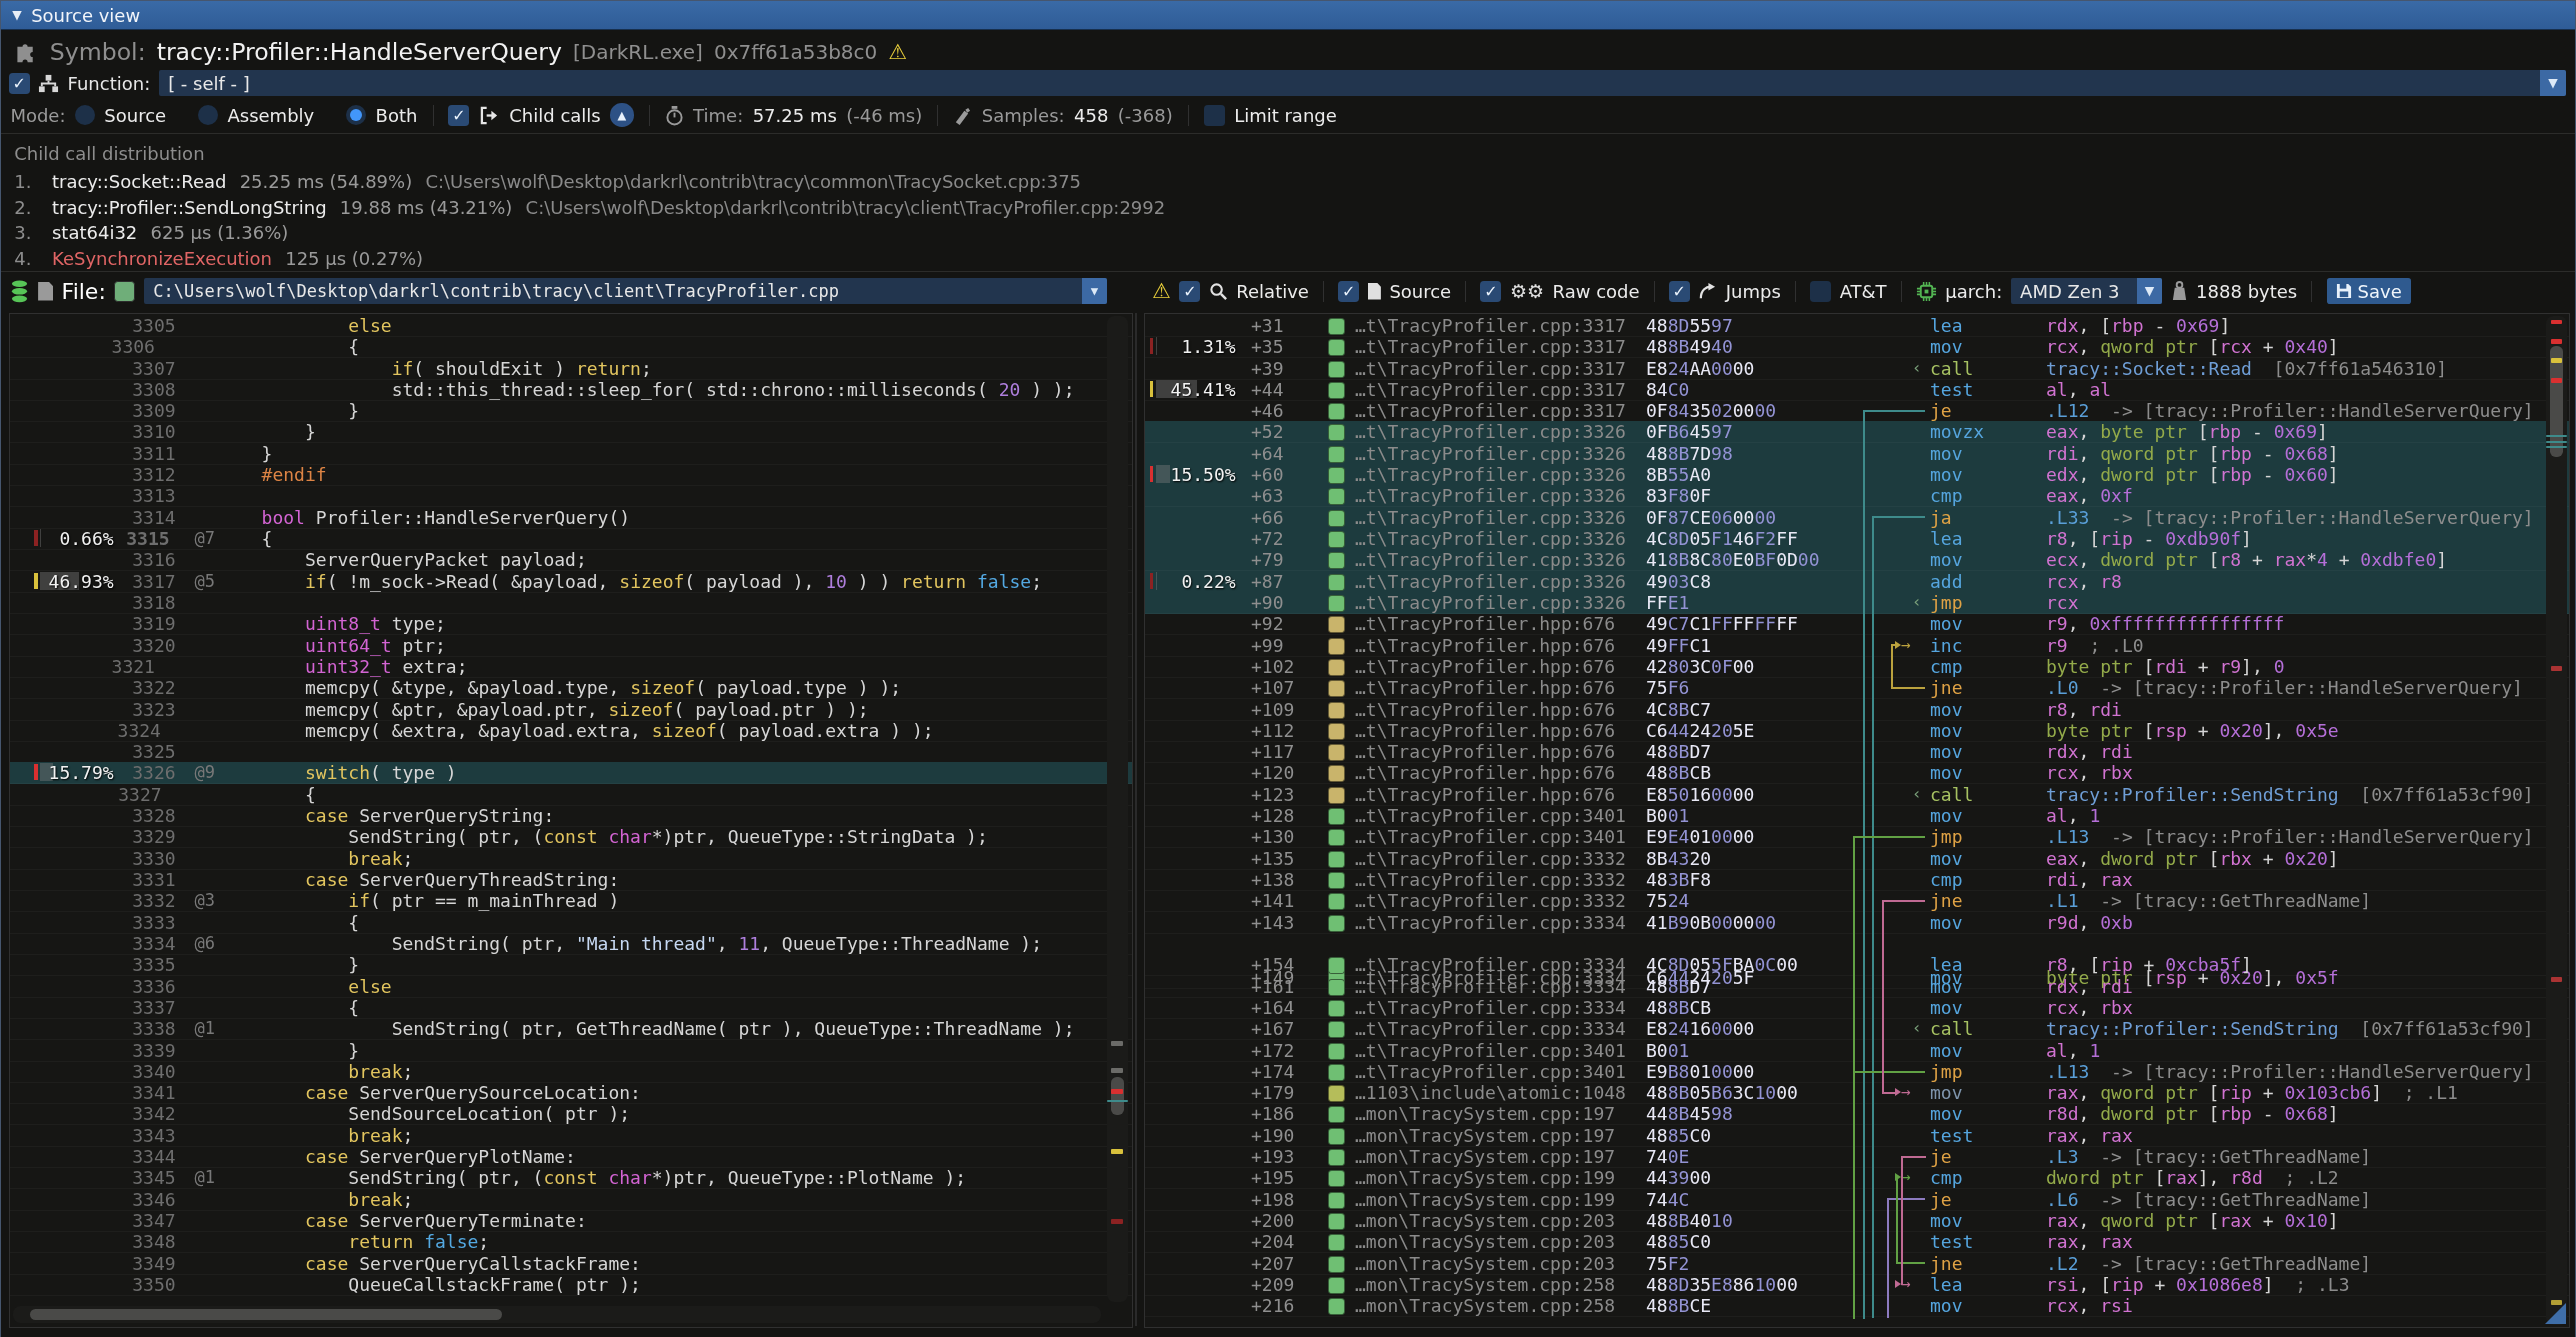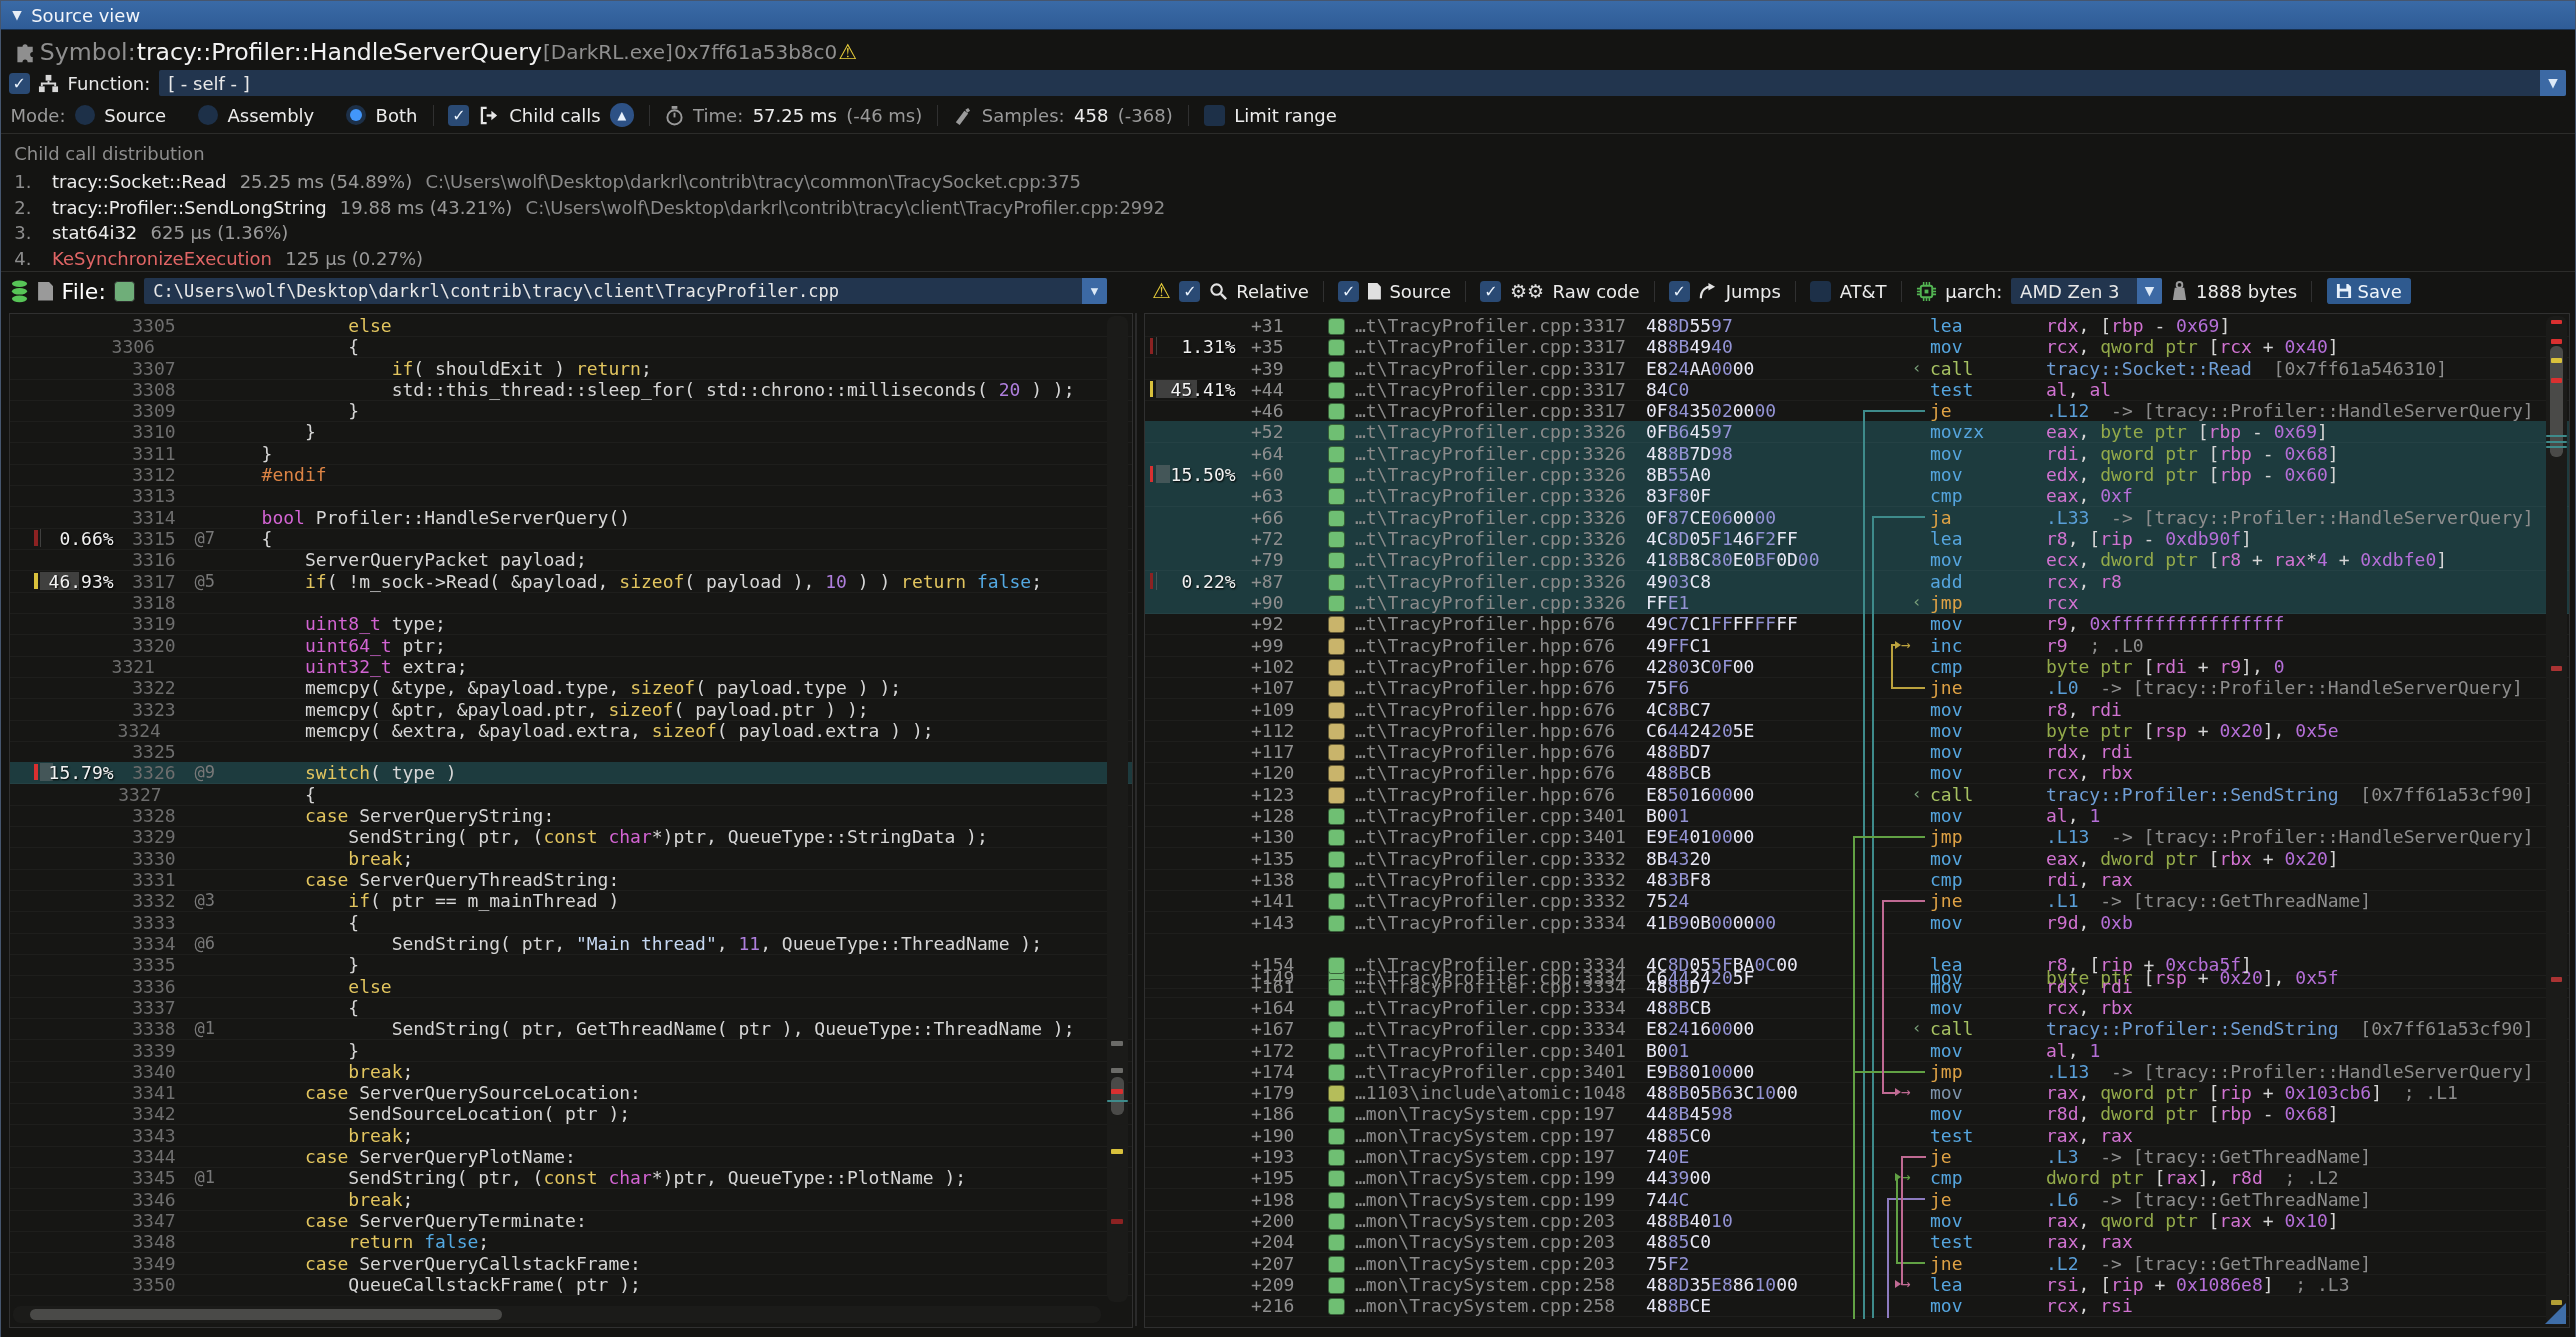--- a/index.html
+++ b/index.html
@@ -6,21 +6,21 @@
   body{width:2576px;height:1338px;position:relative;font-family:"DejaVu Sans",sans-serif;color:#dcdcdc;overflow:hidden;}
   .win{position:absolute;inset:0;background:#141412;border:0.9px solid #46566e;}
   .mono{font-family:"DejaVu Sans Mono",monospace;}
 
   
   .titlebar{position:absolute;left:0;top:0;right:0;height:28px;background:linear-gradient(#3a6aa6,#2f5c97);border-bottom:0.9px solid #17304f;display:flex;align-items:center;padding-left:11.3px;gap:9.4px;}
   .titlebar .arr{color:#e8eef6;font-size:12.3px;}
   .titlebar .t{color:#f2f5fa;font-size:18px;}
 
   
-  .row-sym{position:absolute;left:13.2px;top:34px;height:34px;display:flex;align-items:center;gap:1px;}
+  .row-sym{position:absolute;left:13.2px;top:34px;height:34px;display:flex;align-items:center;gap:11px;}
   .sym-lbl{font-size:23.6px;color:#8f8f8f;}
   .sym-name{font-size:23.6px;color:#f2f2f2;}
   .sym-mod,.sym-addr{font-size:20px;color:#8f8f8f;}
   .warn{color:#e9cf3b;font-size:21px;}
 
   .row-fn{position:absolute;left:7.6px;top:68px;right:9.4px;height:28px;display:flex;align-items:center;gap:8.5px;}
   .checkbox{width:21px;height:21px;border-radius:3.8px;background:#2a4a74;display:flex;align-items:center;justify-content:center;color:#ecf4fd;font-size:16px;flex:none;}
   .checkbox.un{background:#1d3048;color:transparent;}
   .fn-lbl{font-size:18px;color:#e6e6e6;}
   .combo{background:#22354e;border-radius:1.9px;height:25.5px;display:flex;align-items:center;position:relative;color:#e8e8e8;font-size:18px;padding-left:9.4px;}
@@ -340,21 +340,21 @@
           <div class="code" style="left: 252px;"></div>
         </div>
         <div class="srow" style="top: 193px; height: 21px;">
           <div class="lnum" style="left: 102px; width: 64px; text-align: right;">3314</div>
           <div class="code" style="left: 252px;"><span class="tk-t">bool</span><span> </span><span>Profiler</span><span>::</span><span>HandleServerQuery</span><span>()</span></div>
         </div>
         <div class="srow" style="top: 214px; height: 21px;">
           <div class="gauge" style="left: 30px; width: 0.5px;"></div>
           <div class="bar darkred" style="left: 24.6px;"></div>
           <div class="pct" style="left: 28px; width: 76px;">0.66%</div>
-          <div class="lnum" style="left: 102px; width: 64px; text-align: right;">3315</div>
+          <div class="lnum" style="left: 96px; width: 64px; text-align: right; font-weight: bold;">3315</div>
           <div class="ann" style="left: 185px;">@7</div>
           <div class="code" style="left: 252px;"><span>{</span></div>
         </div>
         <div class="srow" style="top: 235px; height: 21px;">
           <div class="lnum" style="left: 102px; width: 64px; text-align: right;">3316</div>
           <div class="code" style="left: 252px;"><span>    </span><span>ServerQueryPacket</span><span> </span><span>payload</span><span>;</span></div>
         </div>
         <div class="srow" style="top: 257px; height: 21px;">
           <div class="gauge" style="left: 30px; width: 39px;"></div>
           <div class="bar yellow" style="left: 24.6px;"></div>

